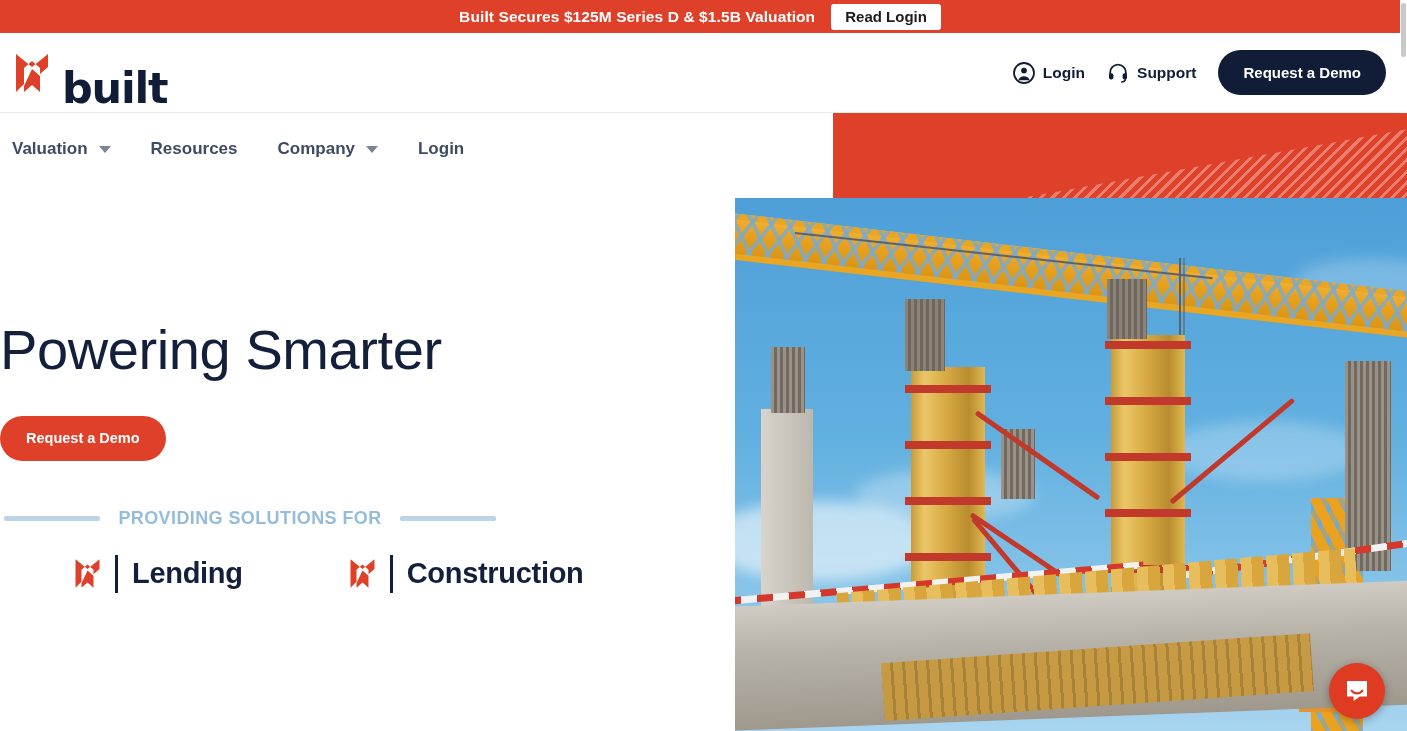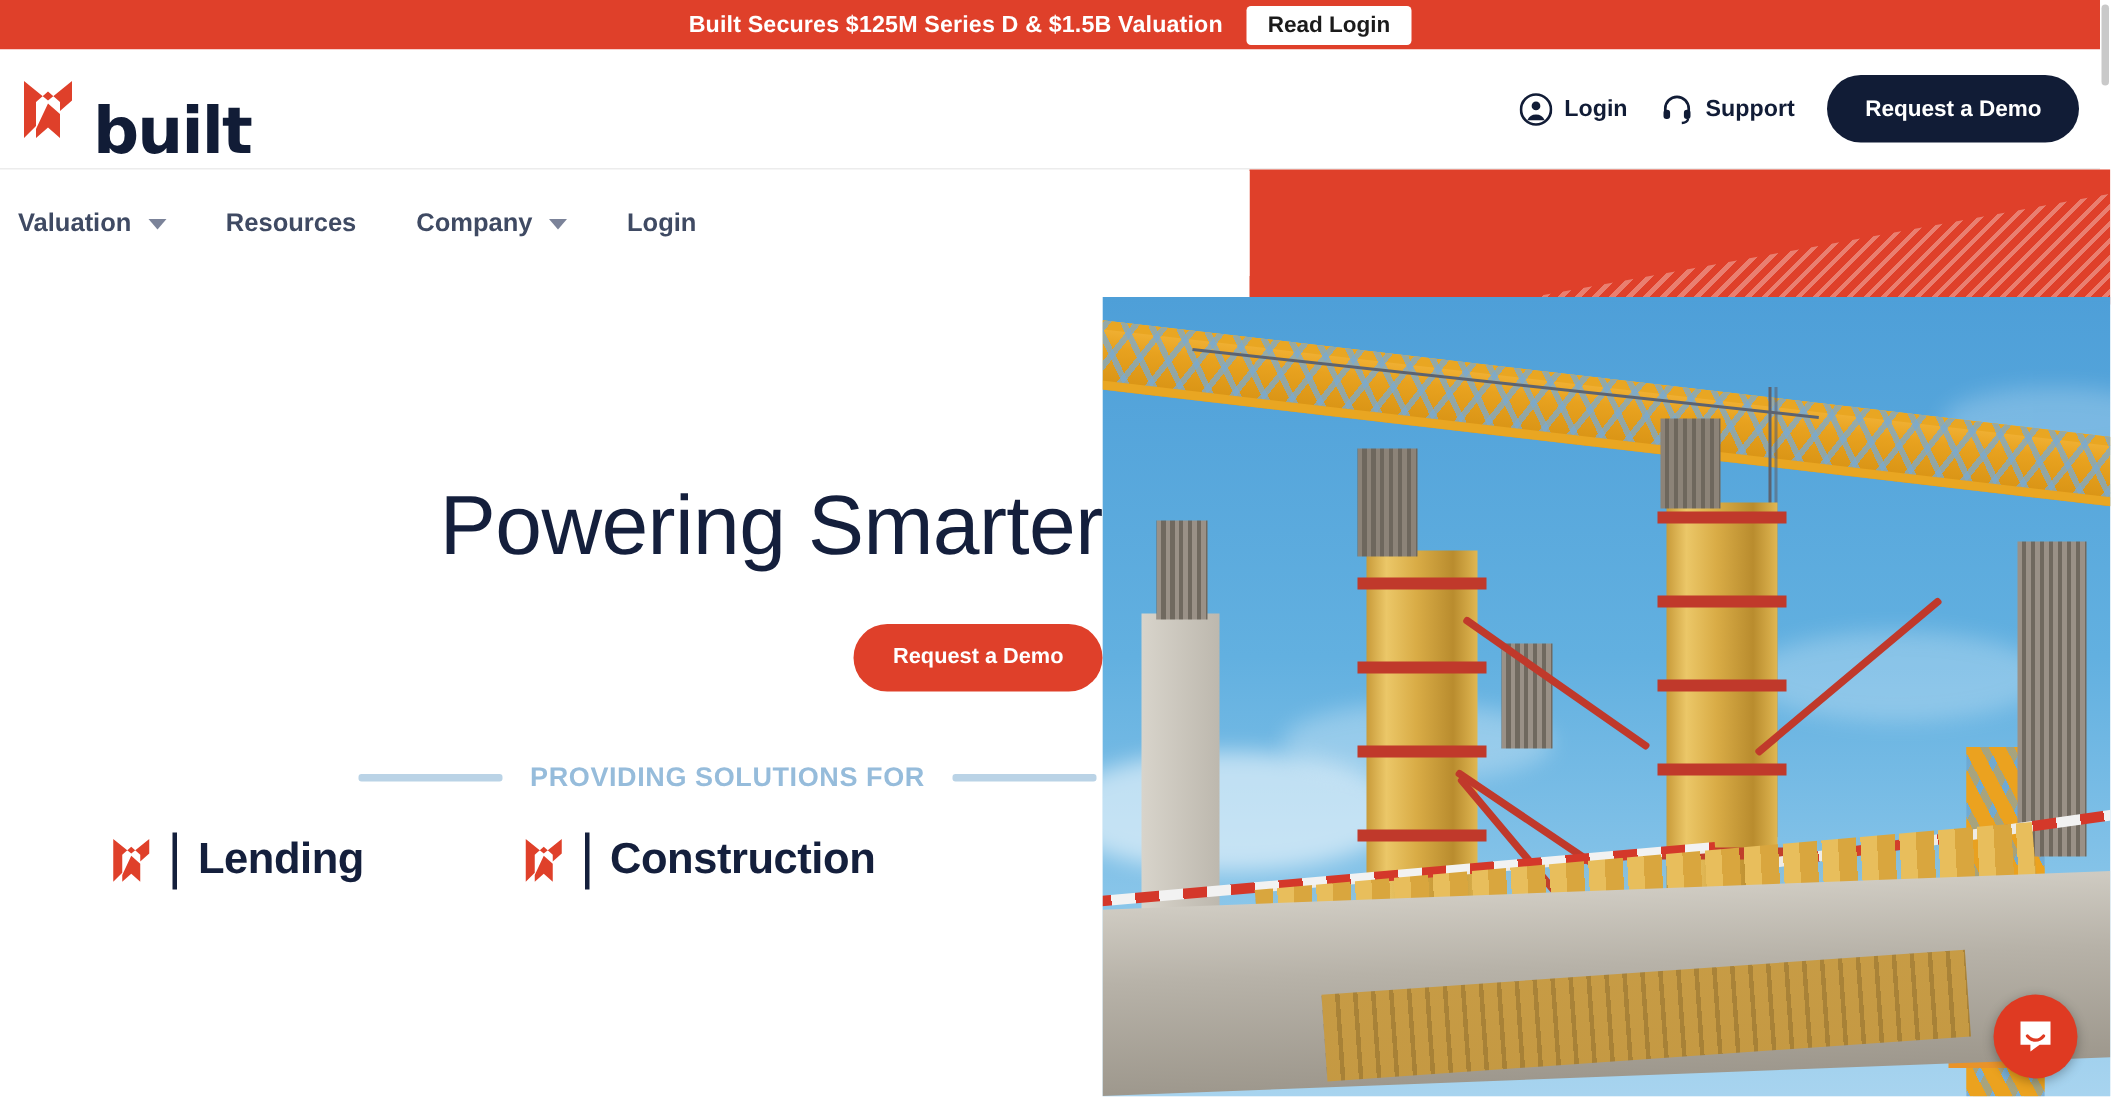--- a/index.html
+++ b/index.html
@@ -91,21 +91,21 @@
       -45deg,
       rgba(255,255,255,0) 0px, rgba(255,255,255,0) 5px,
       rgba(255,255,255,.33) 5px, rgba(255,255,255,.33) 8px);
     clip-path:polygon(100% 18%, 100% 100%, 28% 100%);
   }
 
   
   .hero-left {
     position:absolute; left:0; top:184px; width:735px; height:547px;
     background:#fff; z-index:3;
-    display:flex; flex-direction:column; align-items:flex-end;
+    display:flex; flex-direction:column; align-items:flex-start;
   }
   .hero-title {
     margin-top:133px;
     font-size:56px; line-height:66px; font-weight:400;
     color:#141F3C; text-align:center; letter-spacing:-.4px;
     max-width:700px;
   }
   .hero-sub {
     margin-top:27px;
     font-size:20px; line-height:29px; font-weight:400;

